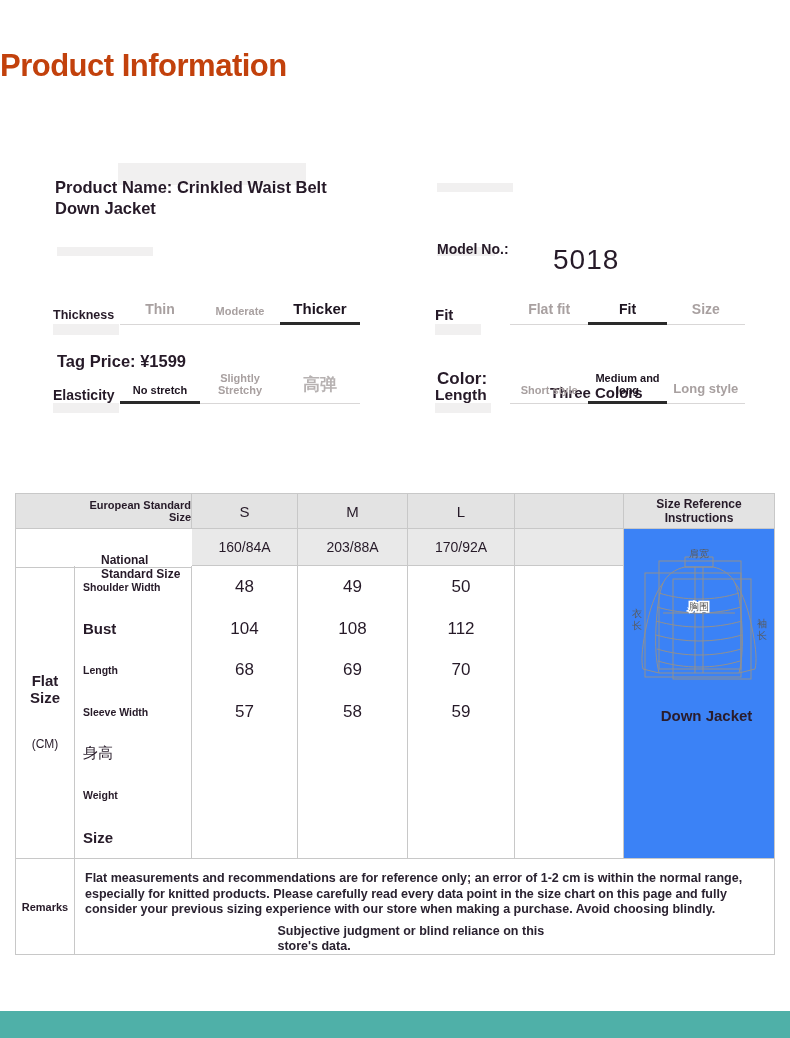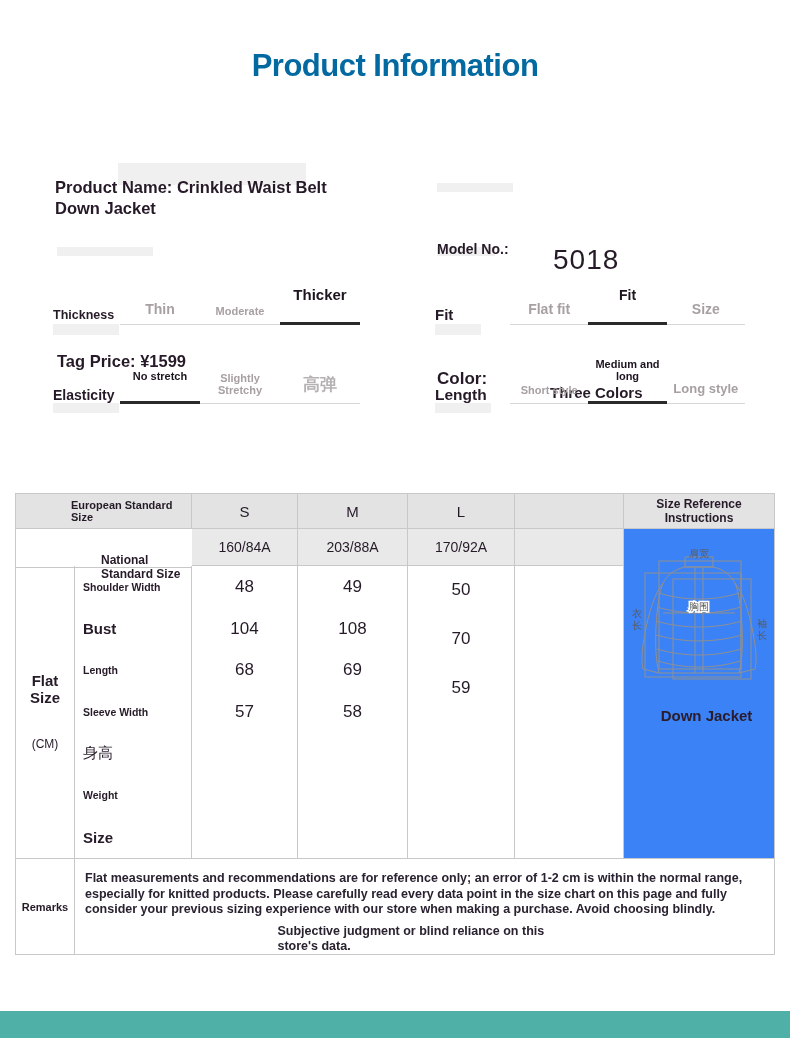--- a/index.html
+++ b/index.html
@@ -3,59 +3,59 @@
 <meta charset="utf-8">
 <style>
   html,body{margin:0;padding:0;background:#ffffff;}
   .page{position:relative;width:790px;height:1038px;background:#ffffff;overflow:hidden;
         font-family:"Liberation Sans","DejaVu Sans",sans-serif;color:#261a28;}
   .abs{position:absolute;}
   .residue{position:absolute;background:#f1f0f0;z-index:0;}
   .z{position:relative;z-index:1;}
 
   
-  .title{left:0;top:48px;width:790px;text-align:center;font-size:31px;font-weight:bold;color:#0369a1;letter-spacing:-0.5px;}
+  .title{left:0;top:48px;width:790px;font-size:31px;font-weight:bold;color:#c2410c;letter-spacing:-0.5px;}
   .pname{left:55px;top:141px;width:312px;font-size:16.5px;font-weight:bold;line-height:21px;}
   .model-label{left:437px;top:163px;font-size:14px;font-weight:bold;}
   .model-value{left:553px;top:150px;font-size:28px;font-weight:normal;letter-spacing:1px;}
   .price{left:57px;top:226px;font-size:16.5px;font-weight:bold;}
   .color-label{left:437px;top:224px;font-size:17px;font-weight:bold;}
   .color-value{left:550px;top:219px;font-size:15px;font-weight:bold;}
 
   
   .attr-label{position:absolute;font-weight:bold;}
   .lbl-thickness{left:53px;top:308px;font-size:12.5px;}
   .lbl-fit{left:435px;top:306px;font-size:15px;}
   .lbl-elasticity{left:53px;top:387px;font-size:14px;}
   .lbl-length{left:435px;top:386px;font-size:15.5px;}
   .opts{position:absolute;display:flex;height:32px;}
   .opts-thickness{left:120px;top:293px;width:240px;}
   .opts-fit{left:510px;top:293px;width:235px;}
   .opts-elasticity{left:120px;top:372px;width:240px;}
   .opts-length{left:510px;top:372px;width:235px;}
   .opt{flex:1;display:flex;align-items:flex-end;justify-content:center;box-sizing:border-box;
        color:#a8a0a0;font-weight:bold;padding-bottom:7px;border-bottom:1px solid #d9d7d7;text-align:center;}
-  .opt.sel{color:#1d1420;border-bottom:3px solid #2a2a2a;padding-bottom:19px;}
+  .opt.sel{color:#1d1420;border-bottom:3px solid #2a2a2a;padding-bottom:5px;}
   .fs11{font-size:11px;line-height:11.5px;}
   .fs13{font-size:13px;}
   .fs14{font-size:14px;}
   .fs15{font-size:15px;}
   .fs17{font-size:17px;color:#b7b2b2;}
 
   
   .size-table{position:absolute;left:15px;top:493px;width:760px;height:462px;box-sizing:border-box;
               border:1px solid #c8c8c8;display:grid;
               grid-template-columns:59px 117px 106px 110px 107px 109px 1fr;
               grid-template-rows:35px 37px 293px 1fr;}
   .cell{box-sizing:border-box;display:flex;align-items:center;justify-content:center;}
   .br{border-right:1px solid #c8c8c8;}
   .bb{border-bottom:1px solid #c8c8c8;}
   .g1{background:#e3e3e3;}
   .g2{background:#e9e9e9;}
-  .hdr-label{grid-column:1/3;font-size:11px;font-weight:bold;padding-left:55px;text-align:left;}
+  .hdr-label{grid-column:1/3;font-size:11px;font-weight:bold;padding-left:55px;text-align:right;}
   .hdr-label2{grid-column:1/3;font-size:12px;font-weight:bold;justify-content:flex-start;padding-left:85px;line-height:14px;margin-top:38px;}
   .hdr-size{font-size:15px;}
   .hdr-val{font-size:14px;}
   .ref-head{grid-column:7;font-size:12px;font-weight:bold;text-align:center;line-height:14px;}
   .ref-body{grid-column:7;grid-row:2/4;flex-direction:column;align-items:center;justify-content:flex-start;background:#3b82f6;}
   .ref-body svg{display:block;margin:20px auto 0;}
   .ref-caption{font-size:15px;font-weight:bold;padding-left:15px;margin-top:8px;color:#2a1c2c;}
   .flat-cell{flex-direction:column;justify-content:center;line-height:17px;}
   .flat-main{font-size:15px;font-weight:bold;text-align:center;}
   .flat-unit{font-size:12px;margin-top:30px;}
@@ -208,20 +208,21 @@
       <div class="slot slot-val">49</div>
       <div class="slot slot-val">108</div>
       <div class="slot slot-val">69</div>
       <div class="slot slot-val">58</div>
       <div class="slot slot-val"></div>
       <div class="slot slot-val"></div>
       <div class="slot slot-val"></div>
     </div>
     <div class="cell br bb stack">
       <div class="slot slot-val">50</div>
+      <div class="slot slot-val">112</div>
       <div class="slot slot-val">70</div>
       <div class="slot slot-val">59</div>
       <div class="slot slot-val"></div>
       <div class="slot slot-val"></div>
       <div class="slot slot-val"></div>
     </div>
     <div class="cell br bb"></div>
 
     <div class="cell br remarks-cell">Remarks</div>
     <div class="cell remarks-text">

